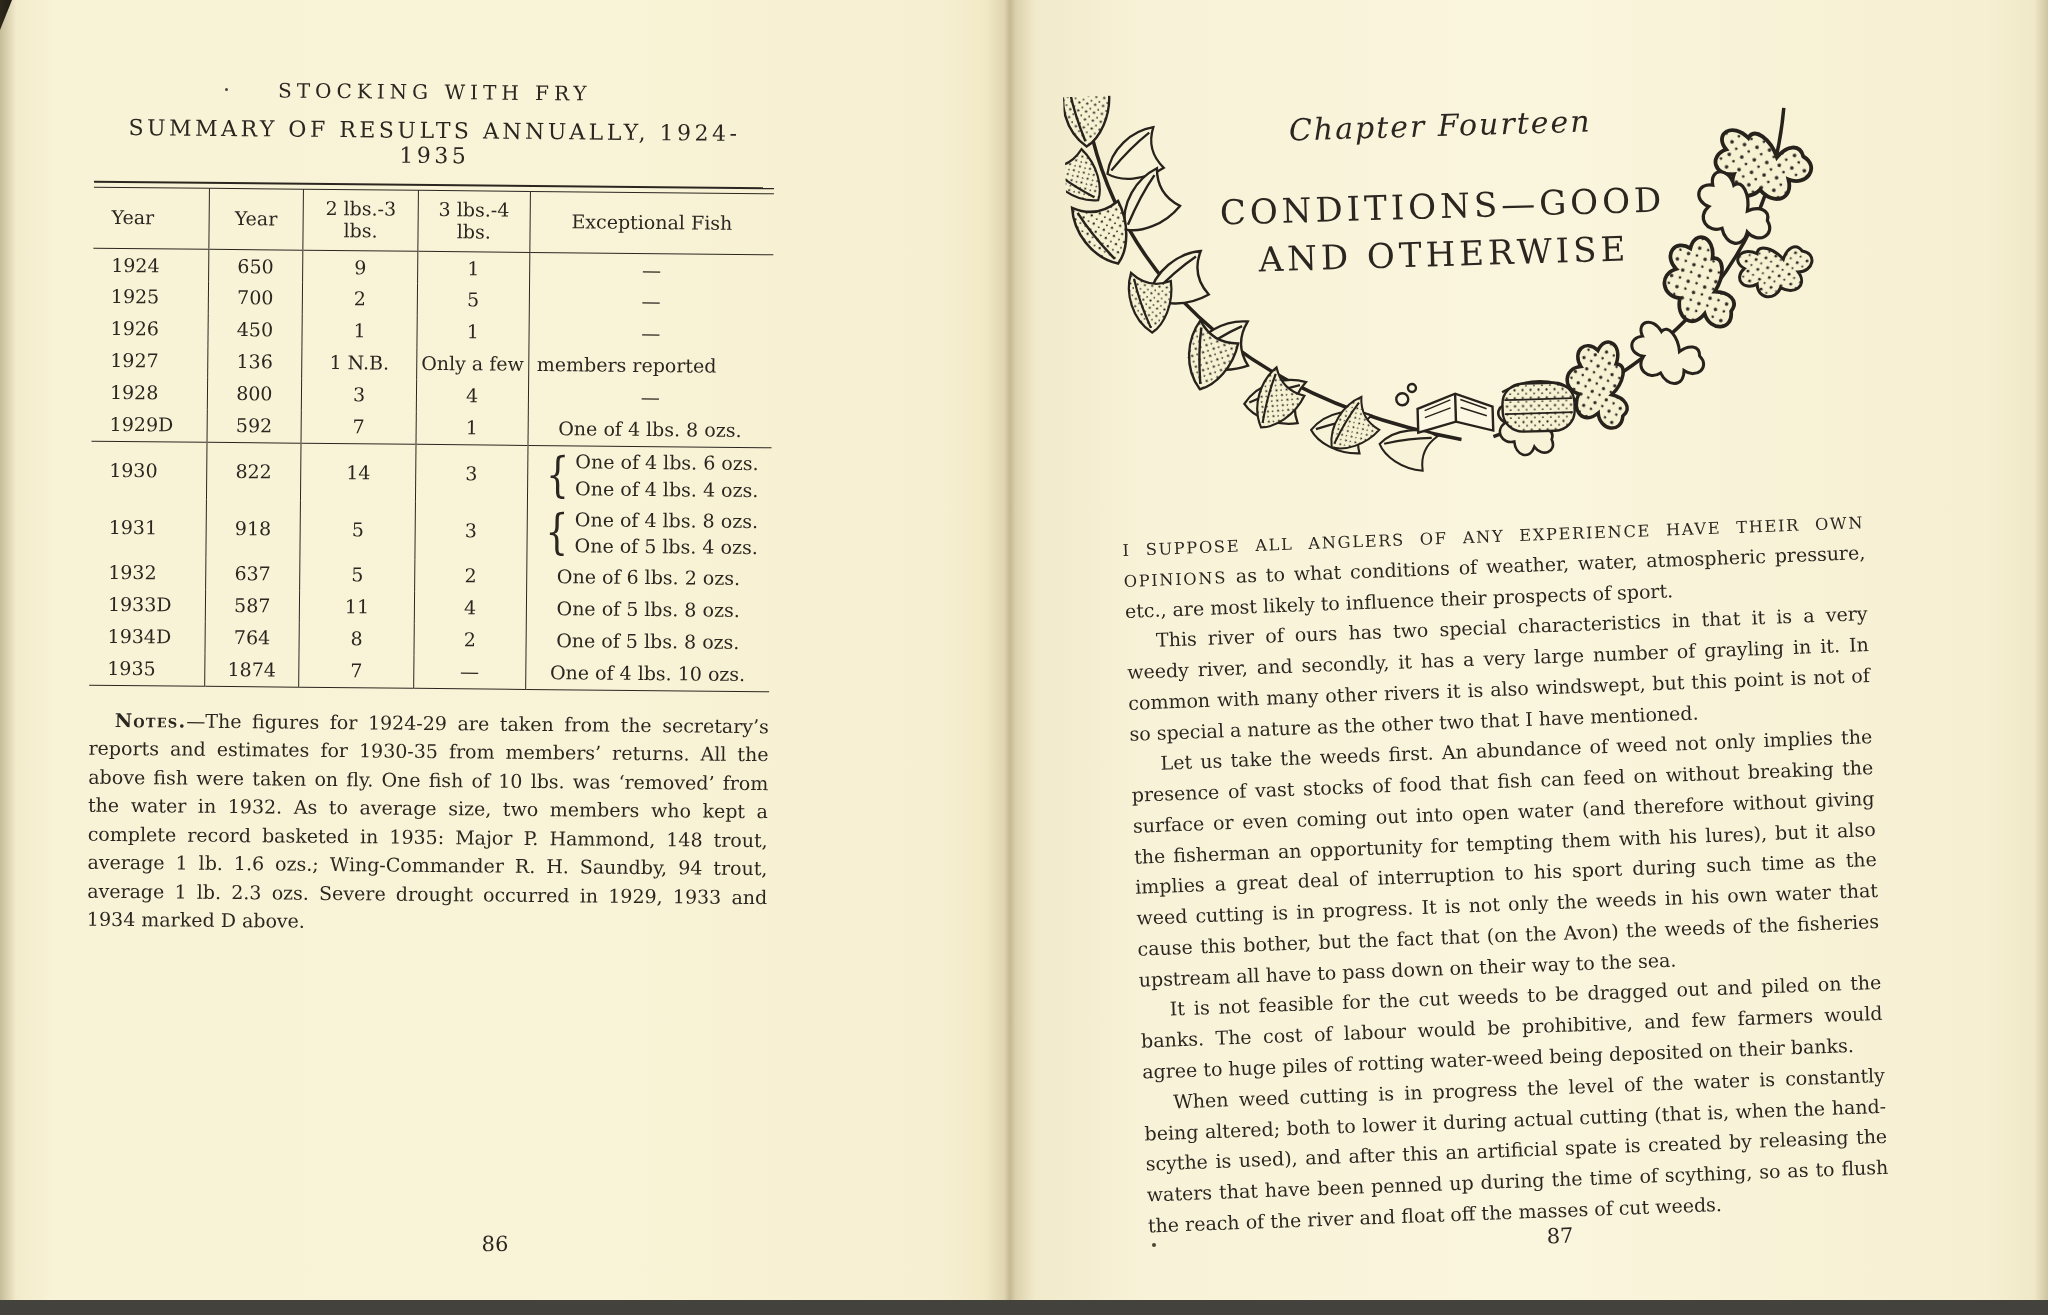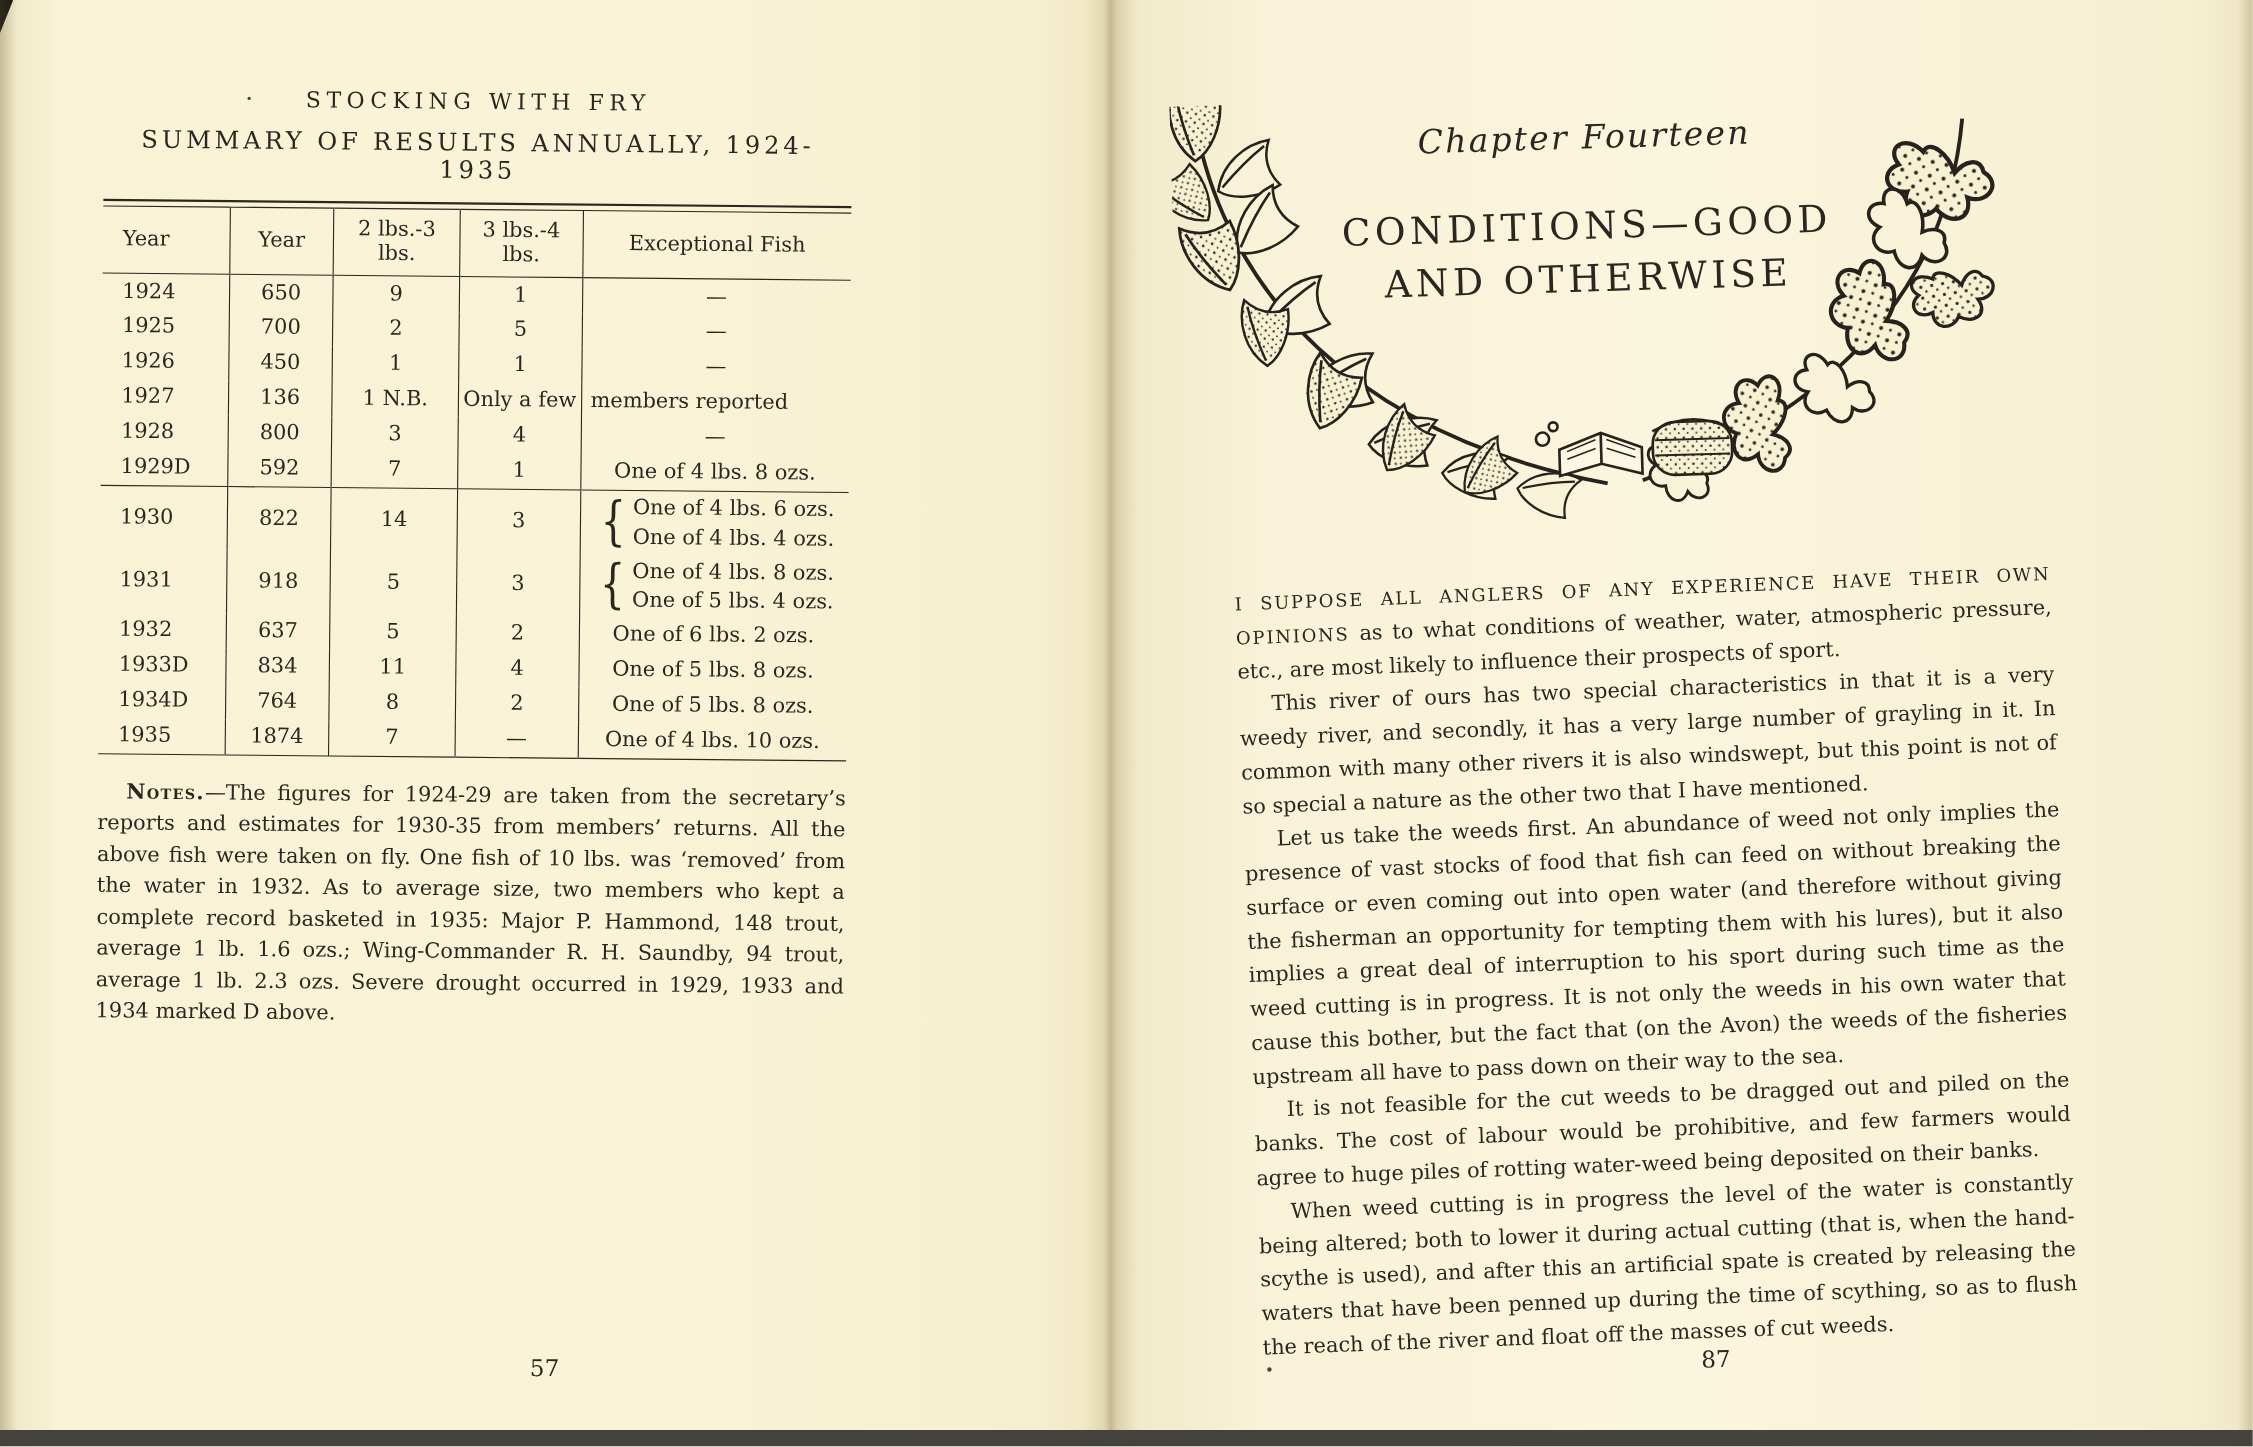--- a/index.html
+++ b/index.html
@@ -164,21 +164,21 @@
       </tr>
       <tr>
         <td class="c-year">1932</td>
         <td class="c-num">637</td>
         <td class="c-num">5</td>
         <td class="c-num">2</td>
         <td class="c-exc">One of 6 lbs. 2 ozs.</td>
       </tr>
       <tr>
         <td class="c-year">1933D</td>
-        <td class="c-num">834</td>
+        <td class="c-num">587</td>
         <td class="c-num">11</td>
         <td class="c-num">4</td>
         <td class="c-exc">One of 5 lbs. 8 ozs.</td>
       </tr>
       <tr>
         <td class="c-year">1934D</td>
         <td class="c-num">764</td>
         <td class="c-num">8</td>
         <td class="c-num">2</td>
         <td class="c-exc">One of 5 lbs. 8 ozs.</td>
@@ -190,21 +190,21 @@
         <td class="c-num">—</td>
         <td class="c-exc">One of 4 lbs. 10 ozs.</td>
       </tr>
     </tbody>
   </table>
   </div>
 
   <p class="notes"><span class="notes-label">Notes.</span><span>—The figures for 1924-29 are taken from the secretary’s reports and estimates for 1930-35 from members’ returns. All the above fish were taken on fly. One fish of 10 lbs. was ‘removed’ from the water in 1932. As to average size, two members who kept a complete record basketed in 1935: Major P. Hammond, 148 trout, average 1 lb. 1.6 ozs.; Wing-Commander R. H. Saundby, 94 trout, average 1 lb. 2.3 ozs. Severe drought occurred in 1929, 1933 and 1934 marked D above.</span></p>
 </div>
 
-<div class="pageno" id="pn86">57</div>
+<div class="pageno" id="pn86">86</div>
 
 <div class="rh">
   <svg width="752" height="392" viewBox="0 0 752 392" aria-hidden="true">
     <defs>
       <pattern id="stip" width="8" height="8" patternUnits="userSpaceOnUse">
         <rect width="8" height="8" fill="#f7f1d3"></rect>
         <circle cx="2.5" cy="2.5" r="1.15" fill="#2c2822"></circle>
         <circle cx="6" cy="6.2" r="0.85" fill="#2c2822"></circle>
       </pattern>
       <g id="lf">

